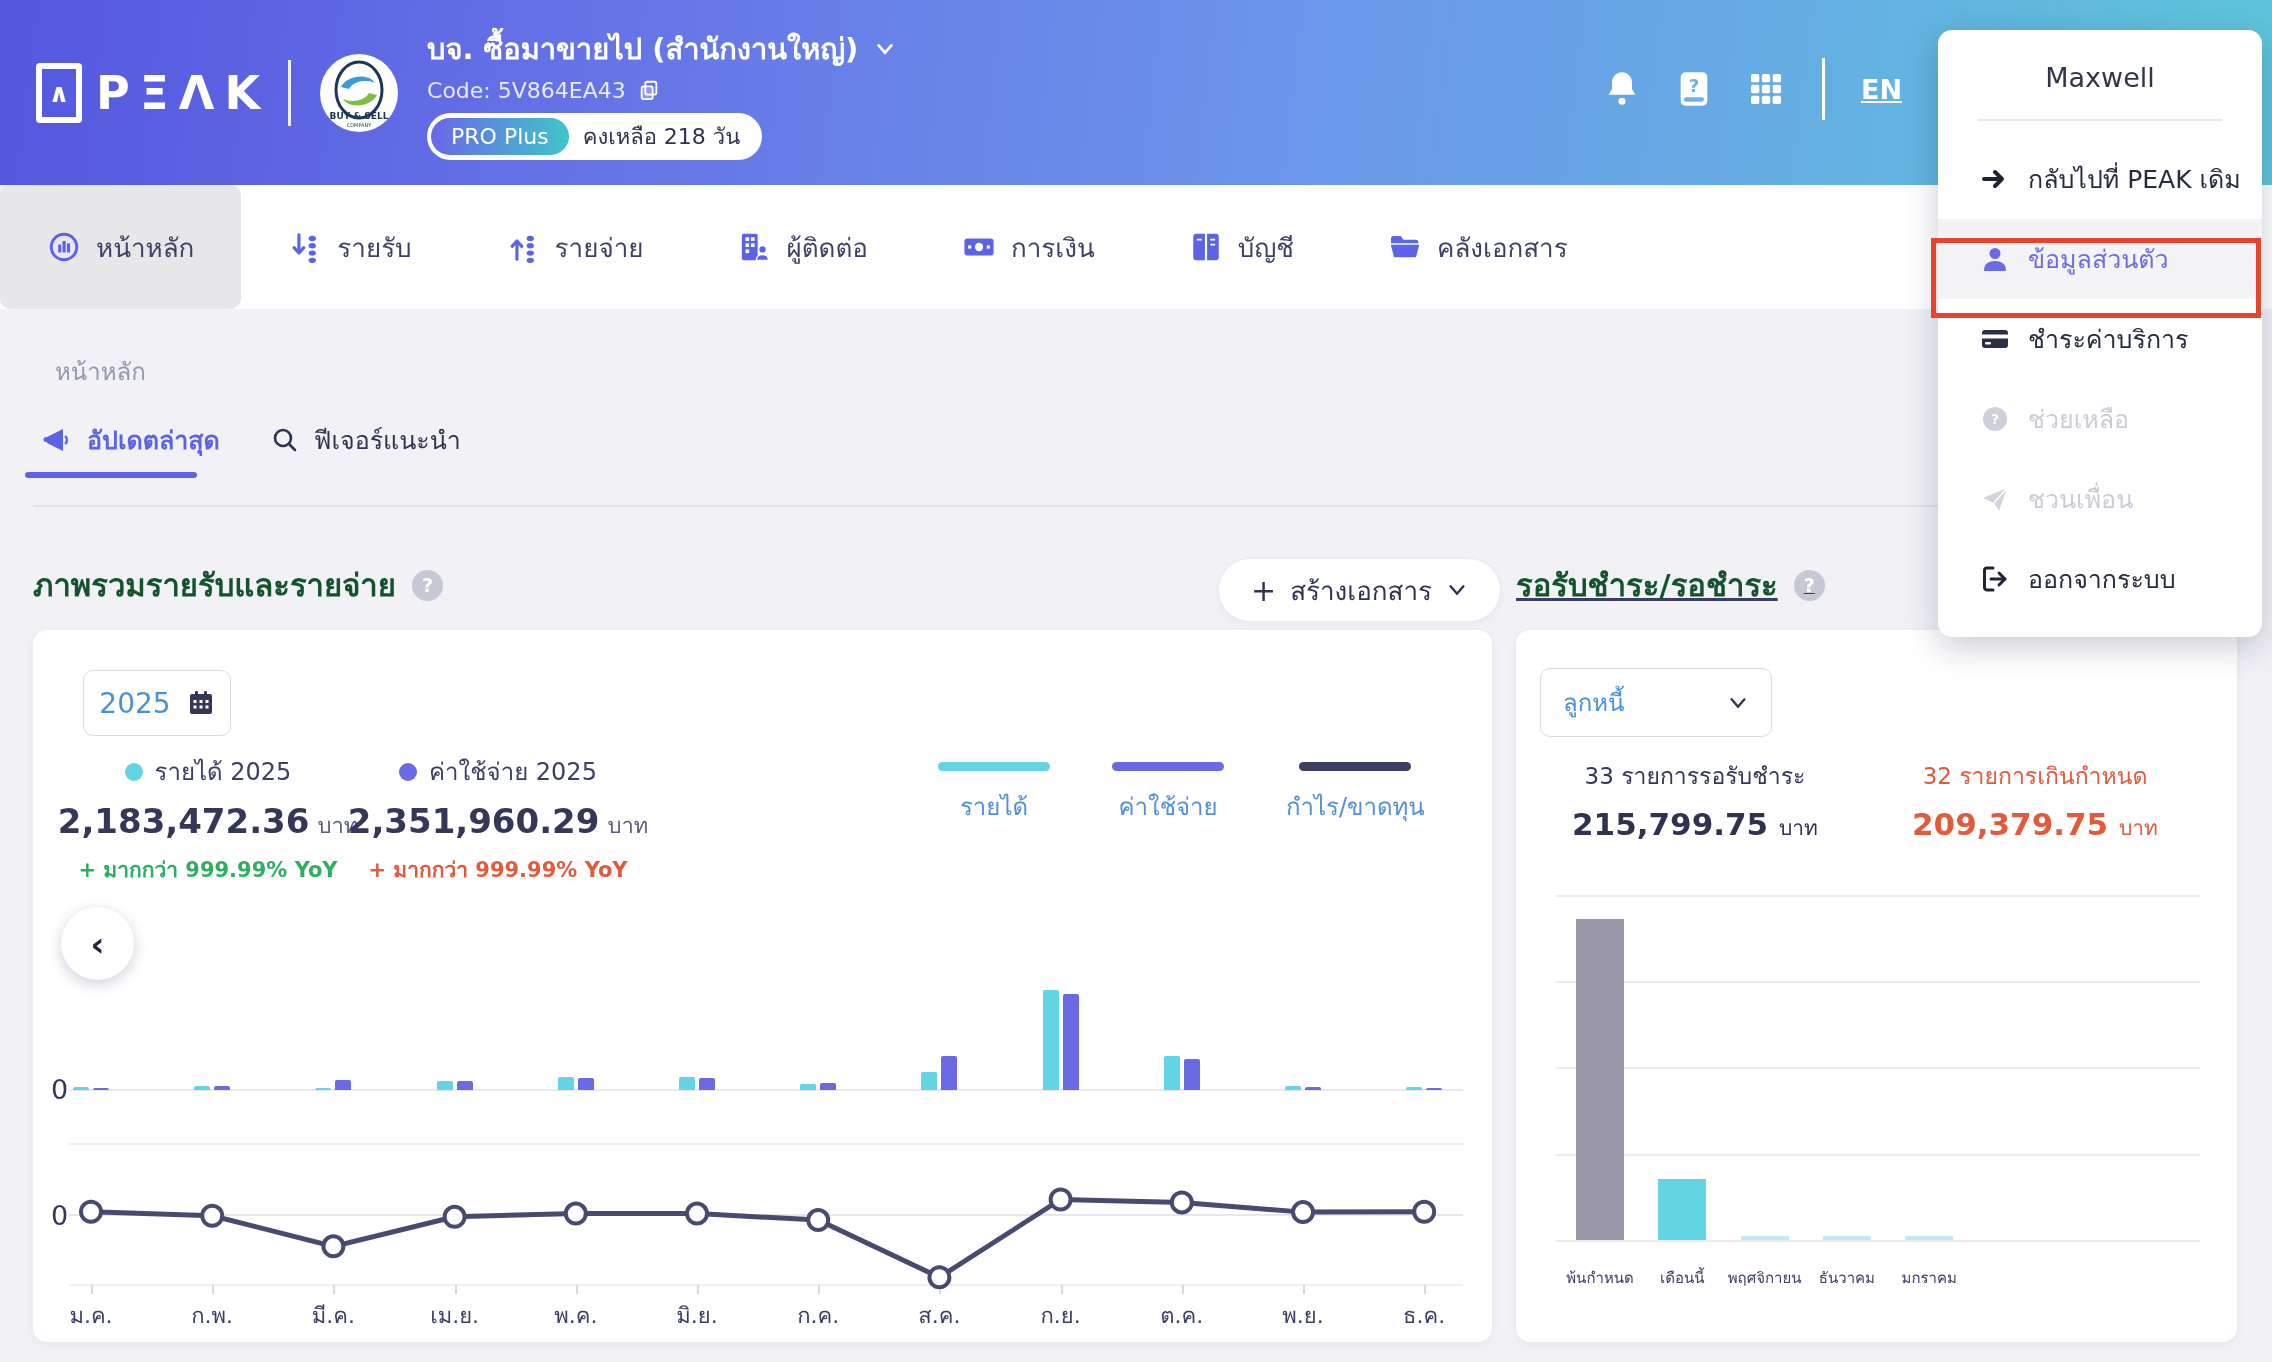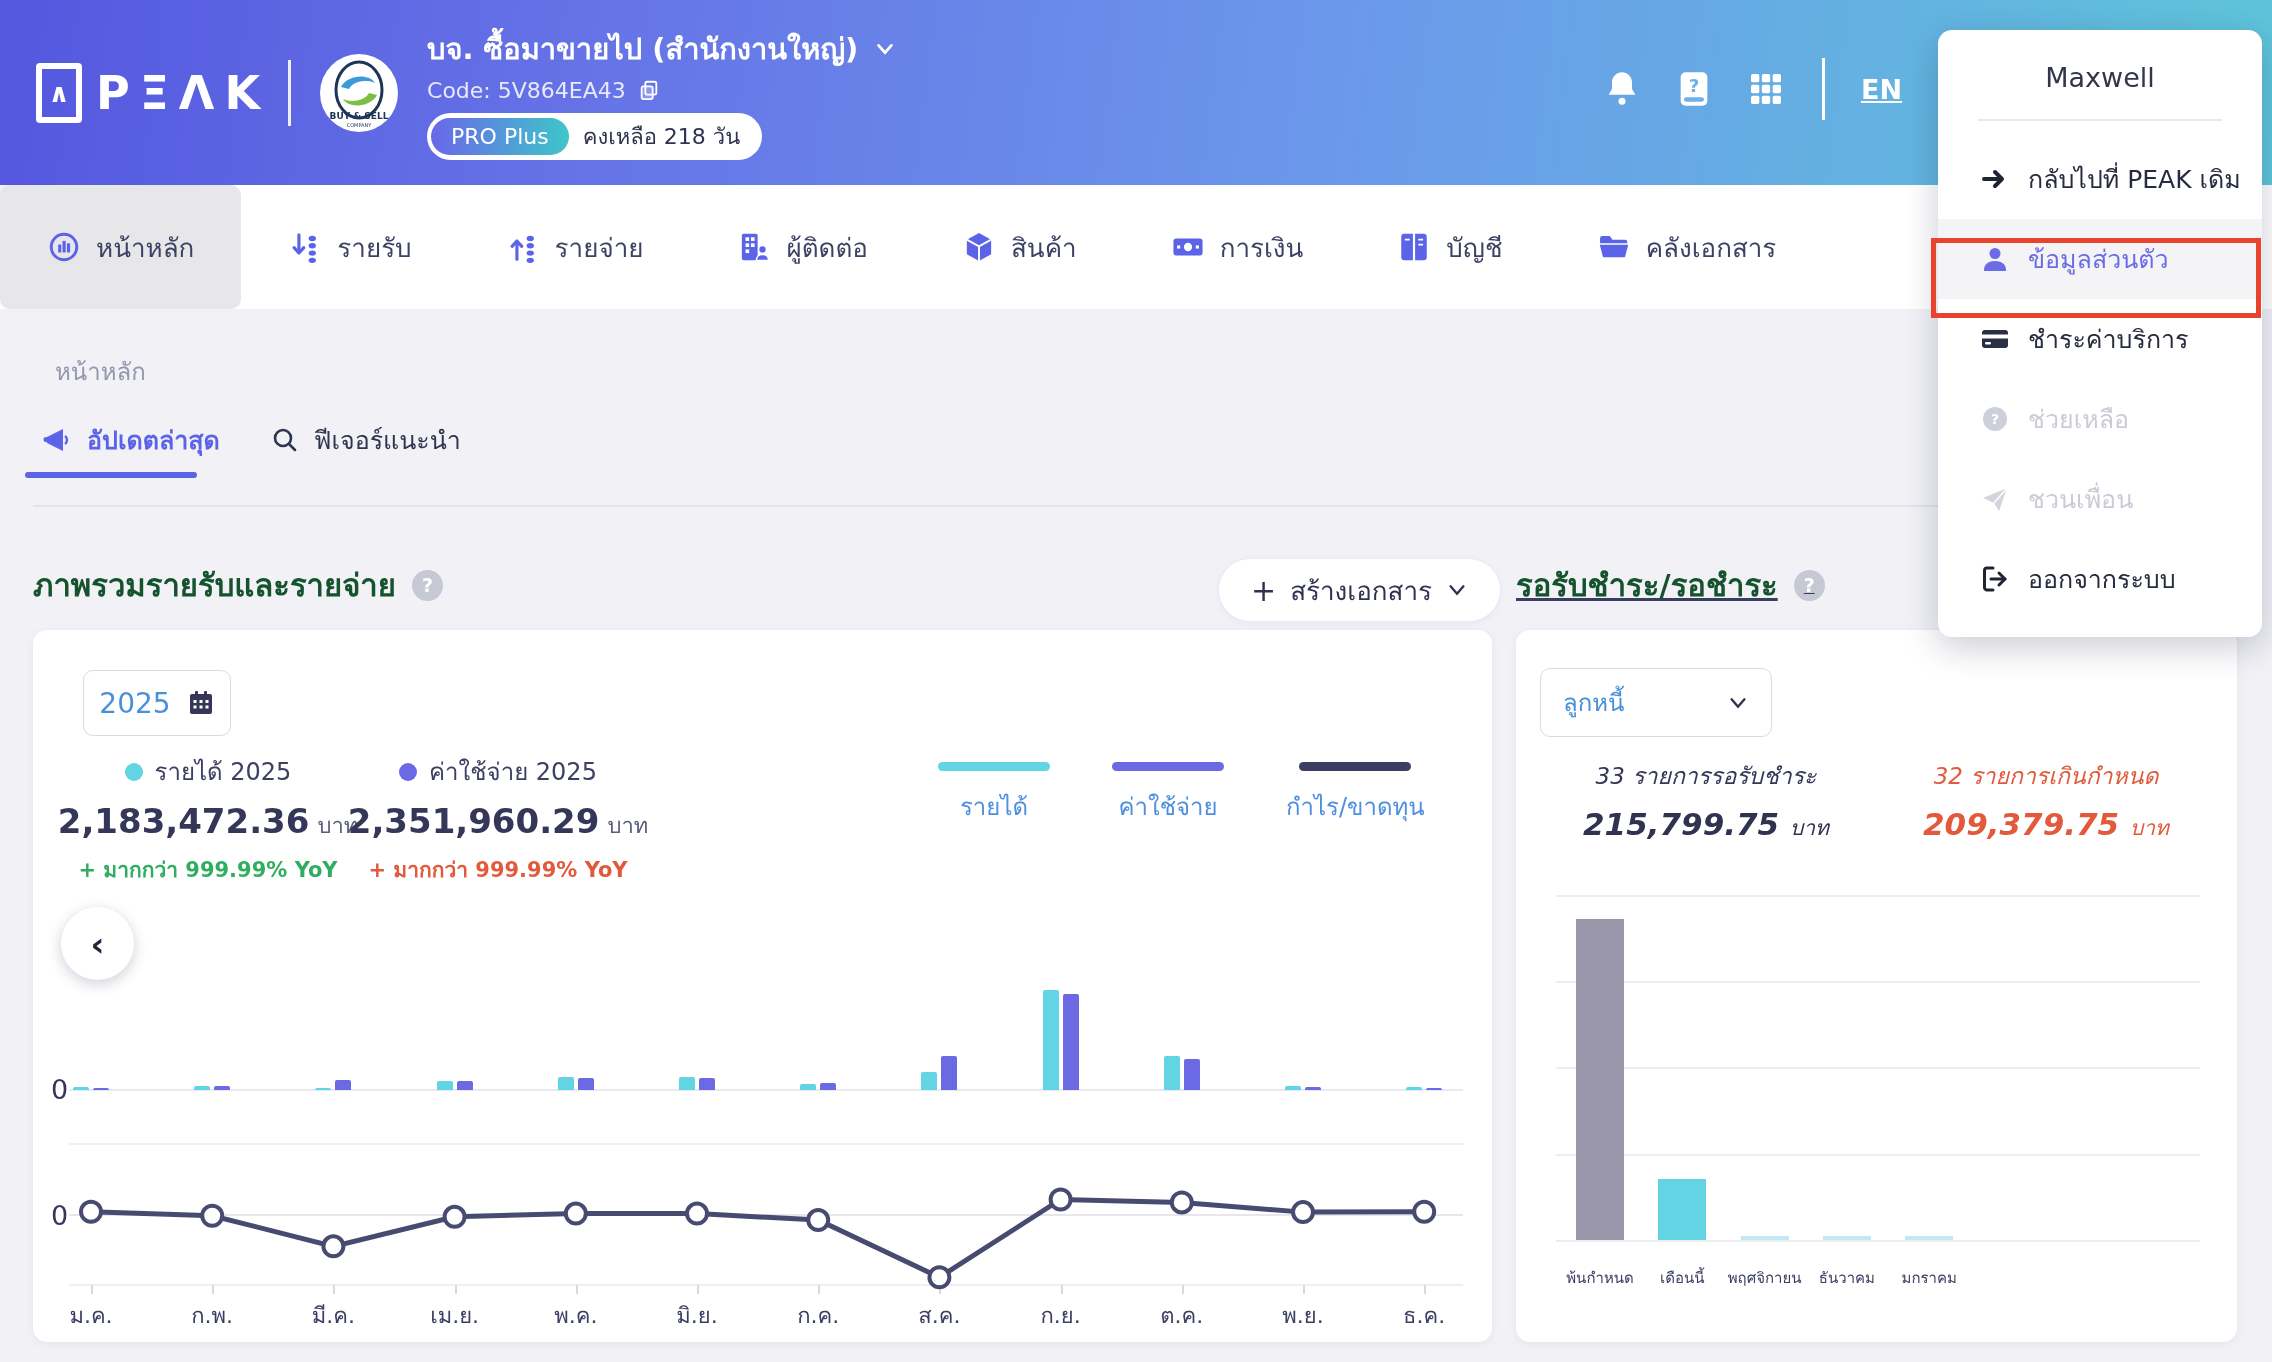--- a/index.html
+++ b/index.html
@@ -109,21 +109,21 @@
   .x-tick { position:absolute; width:2px; height:9px; background:#d8d8e0; top:655px; }
   .x-label { position:absolute; top:668px; width:90px; text-align:center; font-size:22px; color:#3b3f63; }
   .line-svg { position:absolute; left:0; top:0; width:1459px; height:712px; pointer-events:none; }
   
   .recv-select {
     position:absolute; left:24px; top:38px; width:232px; height:69px;
     border:1.5px solid #d9dae4; border-radius:10px; display:flex; align-items:center;
     justify-content:space-between; padding:0 22px; cursor:pointer;
   }
   .recv-select-text { color:#4a90d9; font-size:24px; }
-  .recv-stats { position:absolute; left:20px; top:128px; width:680px; display:flex;font-style:italic; }
+  .recv-stats { position:absolute; left:9px; top:128px; width:680px; display:flex; }
   .recv-stat { width:340px; display:flex; flex-direction:column; align-items:center; gap:12px; }
   .recv-stat-label { font-size:23px; color:#343757; }
   .recv-stat-value { font-size:31px; font-weight:bold; color:#2f3350; }
   .recv-stat-value .unit { font-size:21px; font-weight:normal; }
   .recv-stat.overdue .recv-stat-label, .recv-stat.overdue .recv-stat-value { color:#e2593c; }
   .r-gridline { position:absolute; left:40px; width:644px; height:2px; background:#ececf1; }
   .r-bar { position:absolute; }
   .r-x-label { position:absolute; top:636px; width:140px; text-align:center; font-size:15px; color:#3b3f63; }
   
   .user-panel {
@@ -252,27 +252,20 @@
           <rect x="7" y="6" width="3" height="3"></rect>
           <rect x="11.5" y="6" width="3" height="3"></rect>
           <rect x="7" y="11" width="3" height="3"></rect>
           <rect x="11.5" y="11" width="3" height="3"></rect>
           <rect x="7" y="16" width="3" height="3"></rect>
         </g>
         <circle cx="21" cy="16" r="3.2" fill="currentColor" stroke="#fff" stroke-width="1.2"></circle>
         <path d="M16 25c0-3 2.2-4.8 5-4.8s5 1.8 5 4.8z" fill="currentColor" stroke="#fff" stroke-width="1.2"></path>
       </svg>
     <span>ผู้ติดต่อ</span>
-  </div>
-  <div class="nav-item">
-    <svg class="nicon" viewBox="0 0 28 28">
-        <path d="M14 2.5l10 5.5v12l-10 5.5L4 20V8z" fill="currentColor"></path>
-        <path d="M4 8l10 5.5L24 8M14 13.5V25.5" stroke="#fff" stroke-width="1.6" fill="none"></path>
-      </svg>
-    <span>สินค้า</span>
   </div>
   <div class="nav-item">
     <svg class="nicon" viewBox="0 0 28 28">
         <rect x="2" y="7" width="24" height="14" rx="2.5" fill="currentColor"></rect>
         <circle cx="14" cy="14" r="3.4" fill="#fff"></circle>
         <rect x="5" y="12.7" width="2.6" height="2.6" fill="#fff"></rect>
         <rect x="20.4" y="12.7" width="2.6" height="2.6" fill="#fff"></rect>
       </svg>
     <span>การเงิน</span>
   </div>

